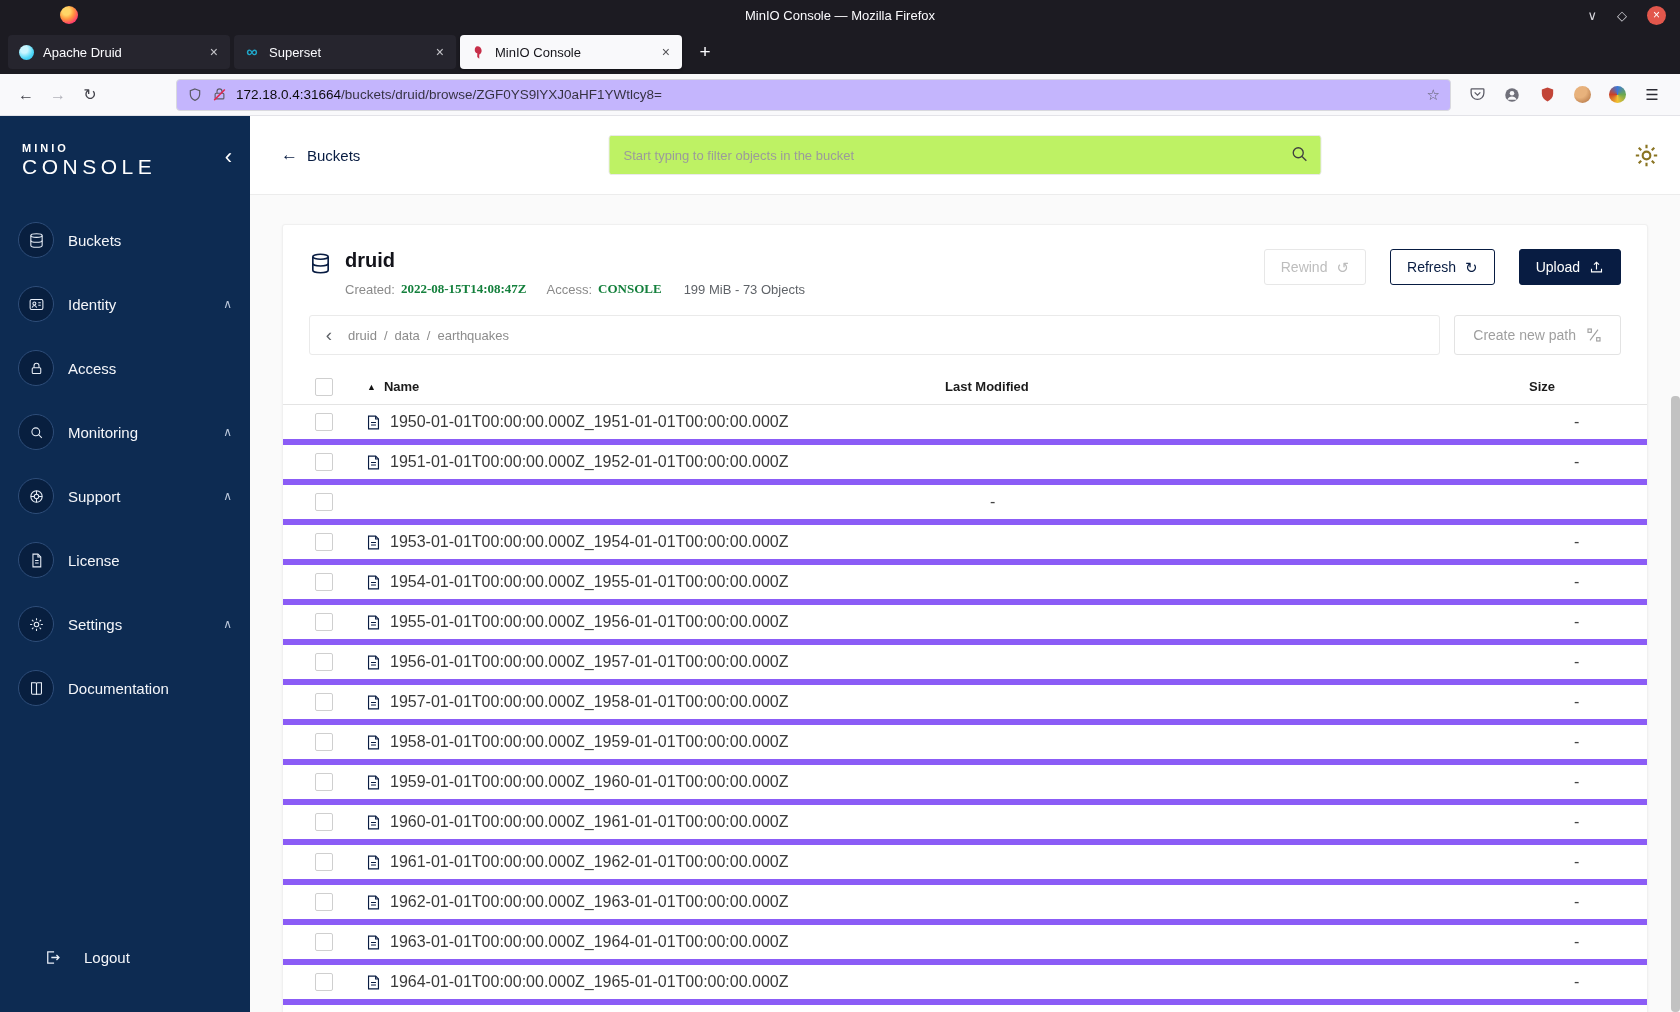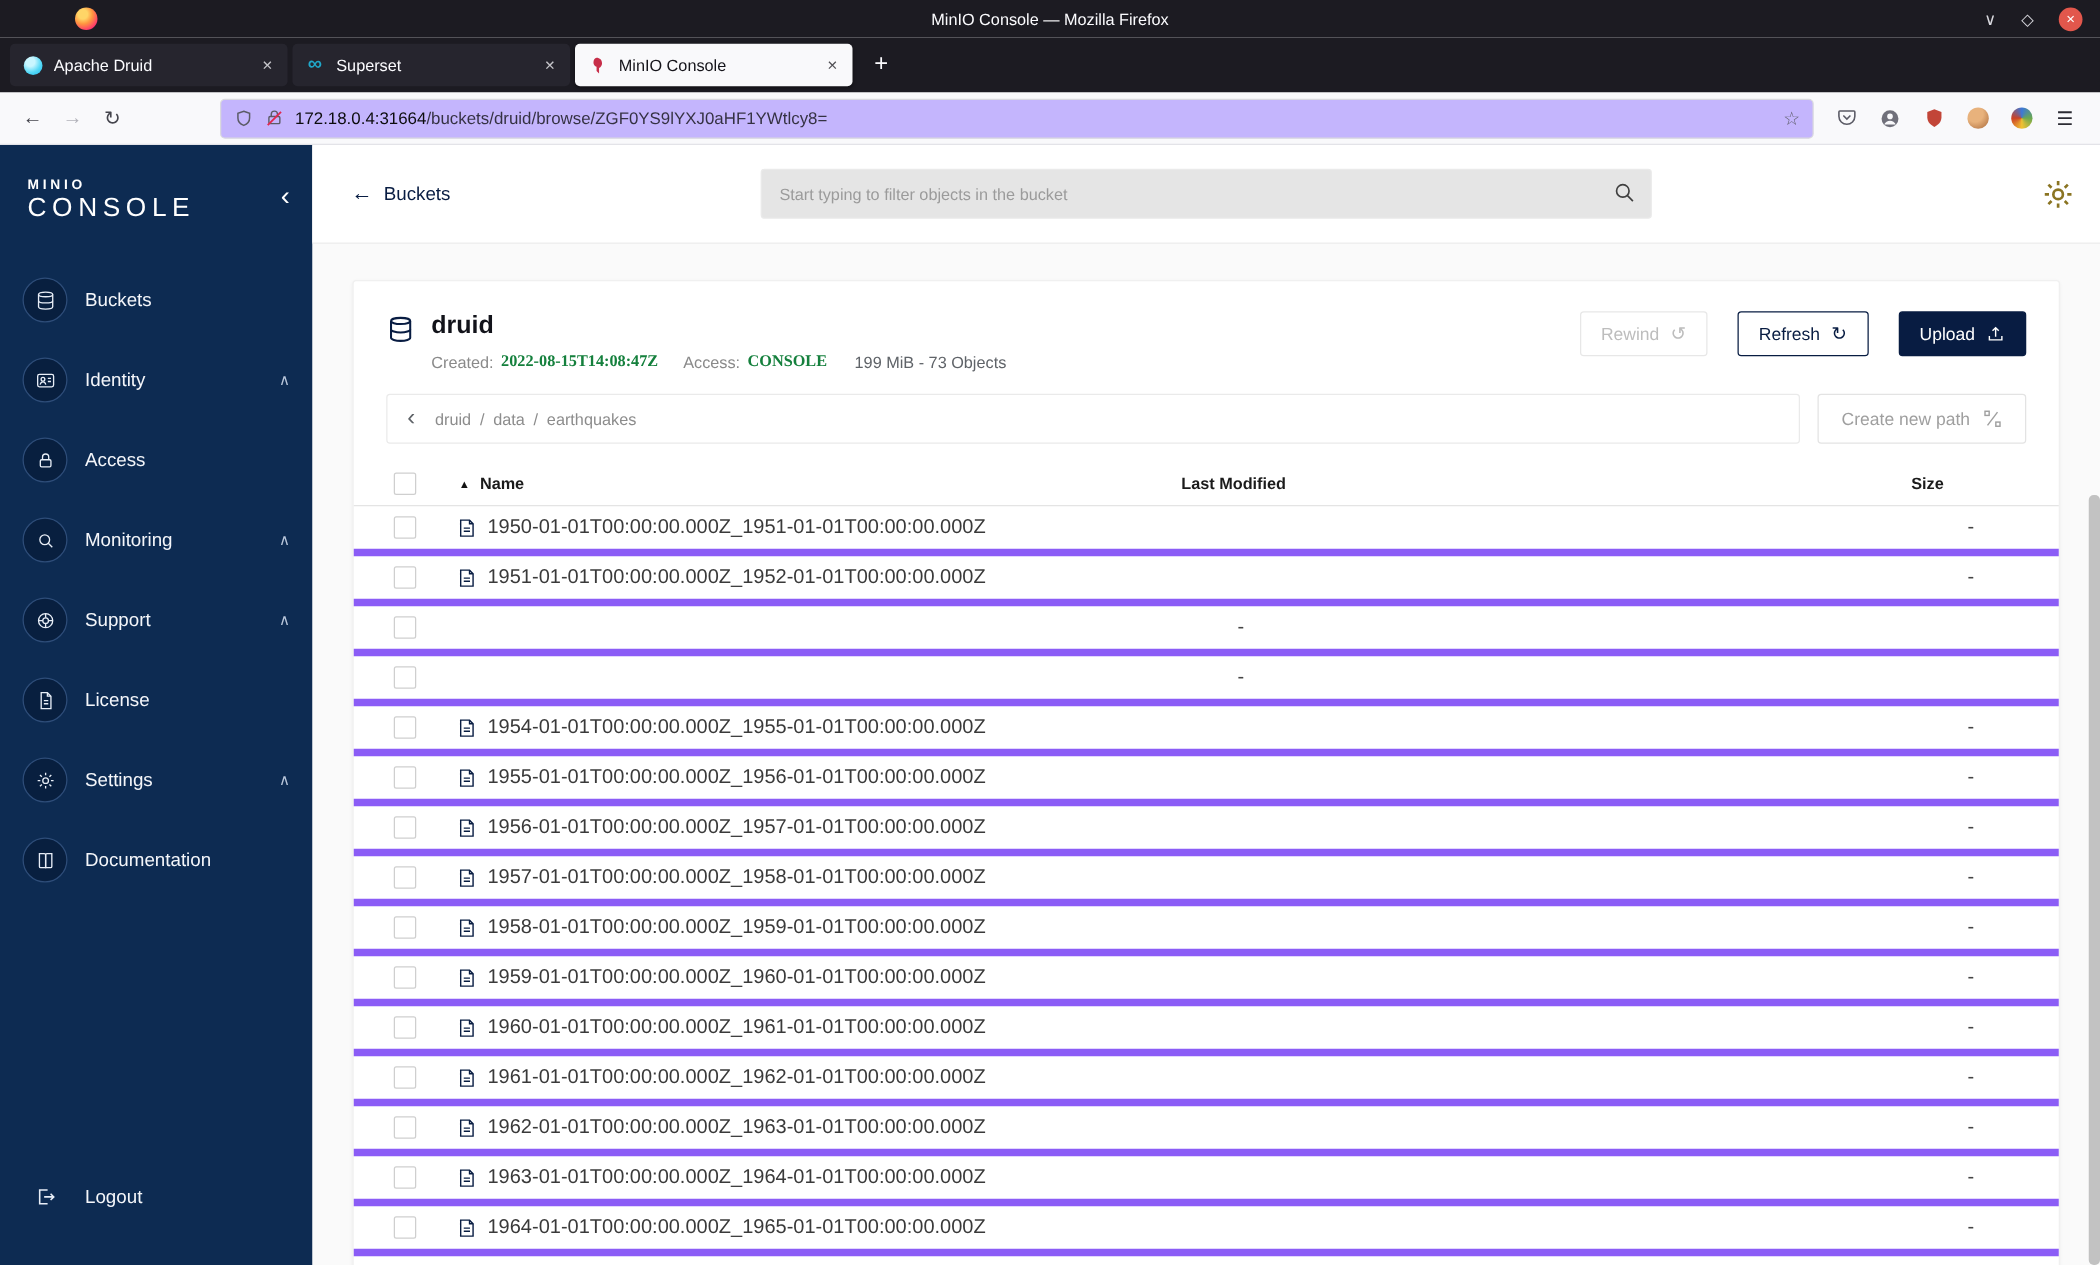--- a/index.html
+++ b/index.html
@@ -53,30 +53,30 @@
   .side-logo { padding:26px 22px 0; position:relative; }
   .logo-top { font-size:11px; font-weight:bold; letter-spacing:3px; }
   .logo-bottom { font-size:21px; font-weight:300; letter-spacing:4.5px; margin-top:1px; }
   .collapse-btn { position:absolute; right:18px; top:30px; font-size:22px; color:#fff; line-height:1; }
   .menu { margin-top:34px; display:flex; flex-direction:column; }
   .menu-item { height:54px; margin-bottom:10px; display:flex; align-items:center; gap:14px; padding:0 18px; cursor:default; }
   .icon-circle { width:36px; height:36px; border-radius:50%; background:#081f3f; border:1px solid #2e4d79;
     display:flex; align-items:center; justify-content:center; flex:0 0 auto; }
   .menu-label { font-size:15px; color:#f4f6fa; }
   .menu-chevron { margin-left:auto; font-size:12px; color:#b9c6da; }
-  .logout-wrap { margin-top:auto; padding-bottom:18px; }
+  .logout-wrap { margin-top:auto; padding-bottom:18px;padding-left:16px; }
 
   .main { flex:1; display:flex; flex-direction:column; min-width:0; background:#fafafa; }
   .content-header { height:78px; background:#fff; box-shadow:0 1px 0 #ececec; display:flex; align-items:center;
     padding:0 20px 0 31px; position:relative; flex:0 0 auto; z-index:1; }
   .back-link { display:flex; align-items:center; gap:9px; color:#081C42; font-size:15px; }
   .back-arrow { font-size:17px; }
   .obj-search { position:absolute; left:50%; transform:translateX(-50%); width:713px; height:40px; }
   .obj-search input { width:100%; height:100%; border:1px solid #eaeaea; border-radius:3px; padding:1px 42px 0 14px;
-    font-size:13px; color:#333; font-family:"Liberation Sans",sans-serif; background:#e5e5e5; outline:none; }
+    font-size:13px; color:#333; font-family:"Liberation Sans",sans-serif; background:#bef264; outline:none; }
   .obj-search input::placeholder { color:#9b9b9b; }
   .search-mag { position:absolute; right:12px; top:9px; }
   .gear-btn { margin-left:auto; display:flex; align-items:center; }
 
   .page { flex:1; padding:30px 32px 0; overflow:hidden; }
   .card { background:#fff; border:1px solid #f0f0f0; border-radius:3px; box-shadow:0 1px 3px rgba(0,0,0,.05); height:1200px; }
 
   .card-top { padding:24px 26px 12px; display:flex; justify-content:space-between; }
   .bucket-head { display:flex; gap:13px; }
   .bucket-icon { margin-top:3px; }
@@ -453,20 +453,30 @@
                     <span class="checkbox"></span>
                   </div>
     <div></div>
     <div class="size-cell">-</div>
   </div>
 
   <div class="t-row">
     <div class="cb-cell">
                     <span class="checkbox"></span>
                   </div>
+    <div class="name-cell">
+      <span>
+        <svg width="17" height="17" viewBox="0 0 24 24" fill="none" stroke="#081C42" stroke-width="1.6">
+                        <path d="M5 3h10l4 4v14H5z"></path>
+                        <path d="M15 3v4h4"></path>
+                        <path d="M8.5 12h7M8.5 15.5h7"></path>
+                      </svg>
+      </span>
+      <span>1953-01-01T00:00:00.000Z_1954-01-01T00:00:00.000Z</span>
+    </div>
     <div></div>
     <div class="size-cell">-</div>
   </div>
 
   <div class="t-row">
     <div class="cb-cell">
                     <span class="checkbox"></span>
                   </div>
     <div class="name-cell">
       <span>

